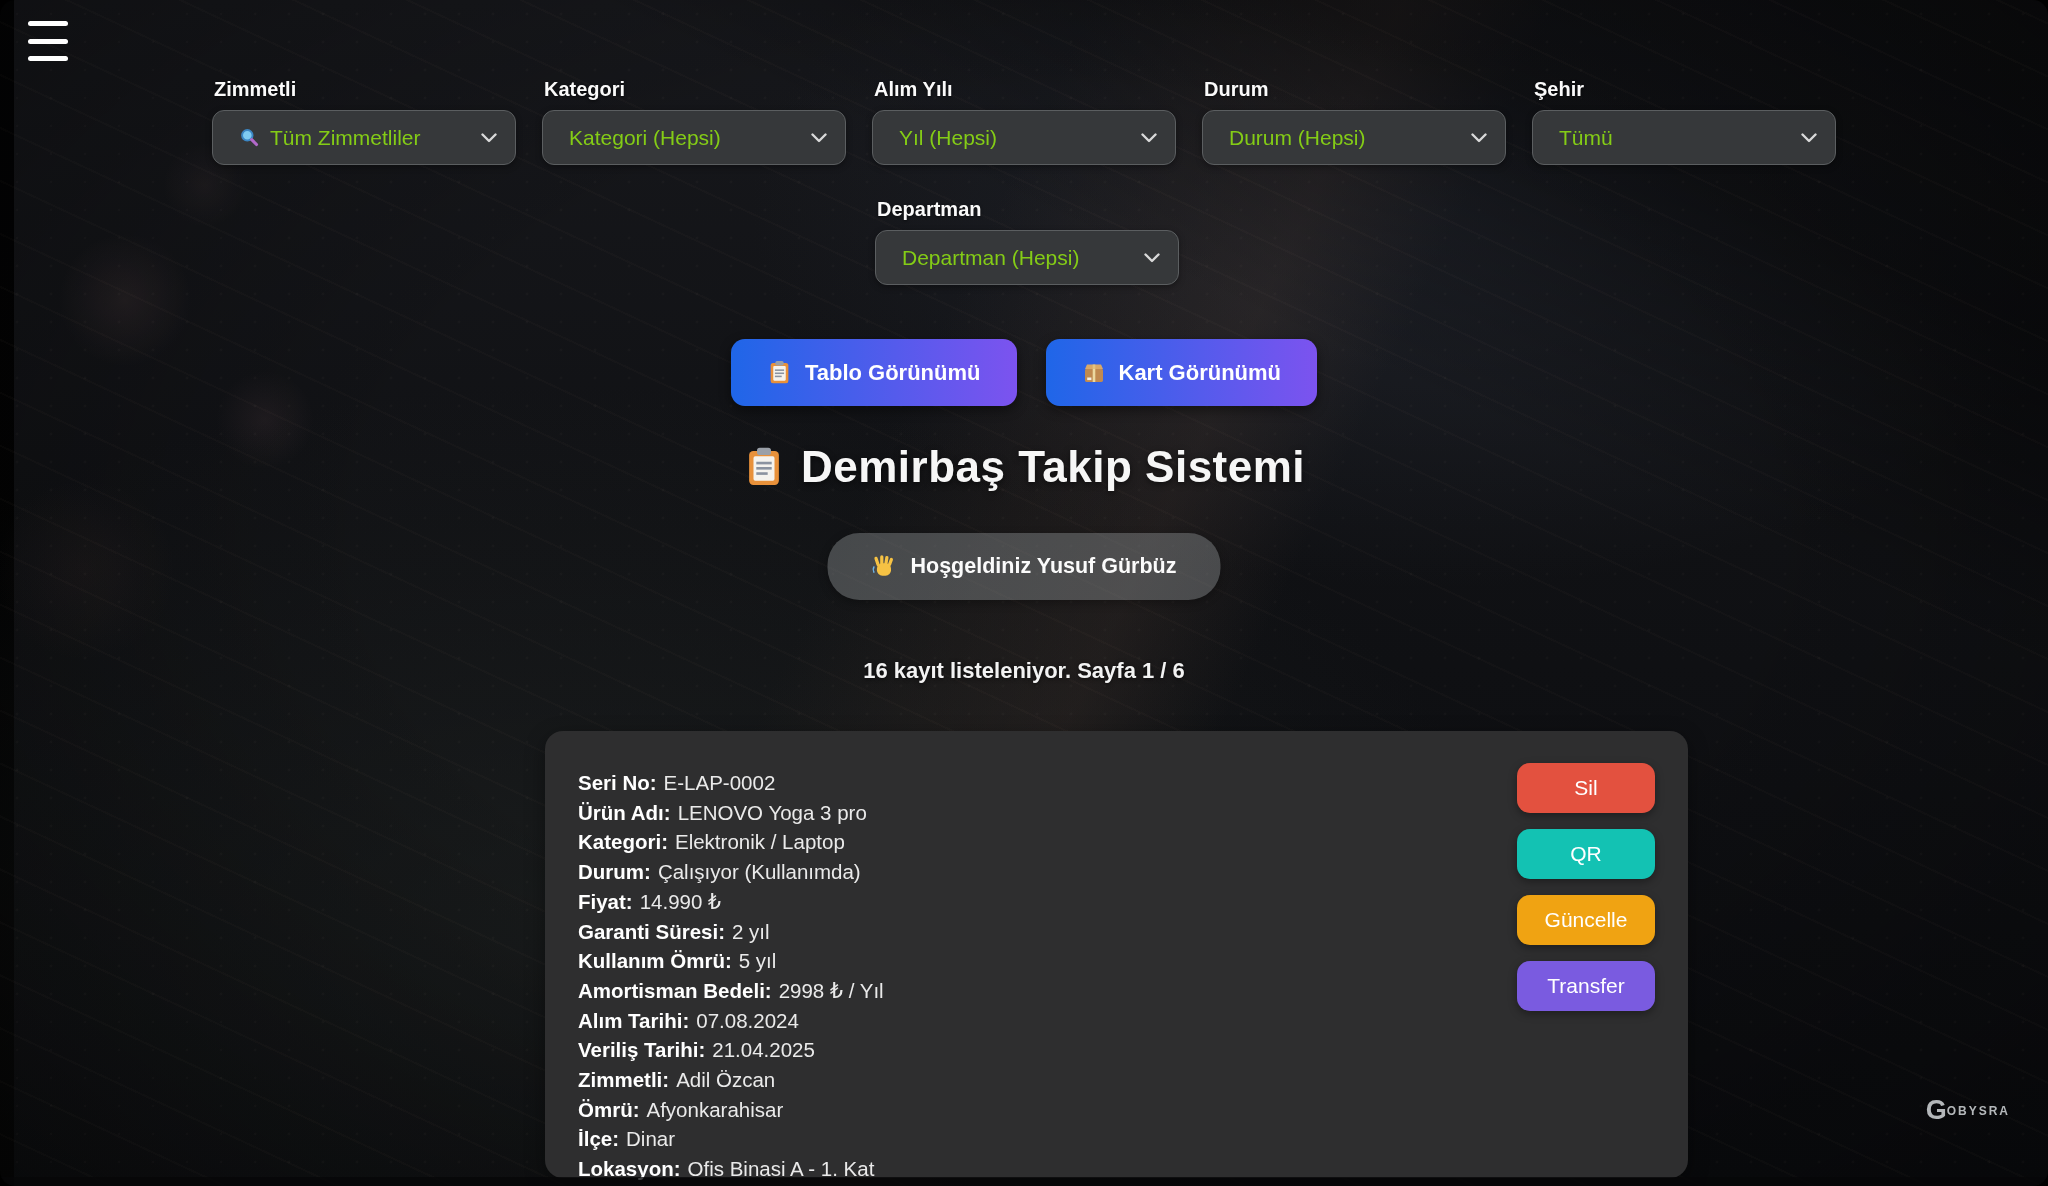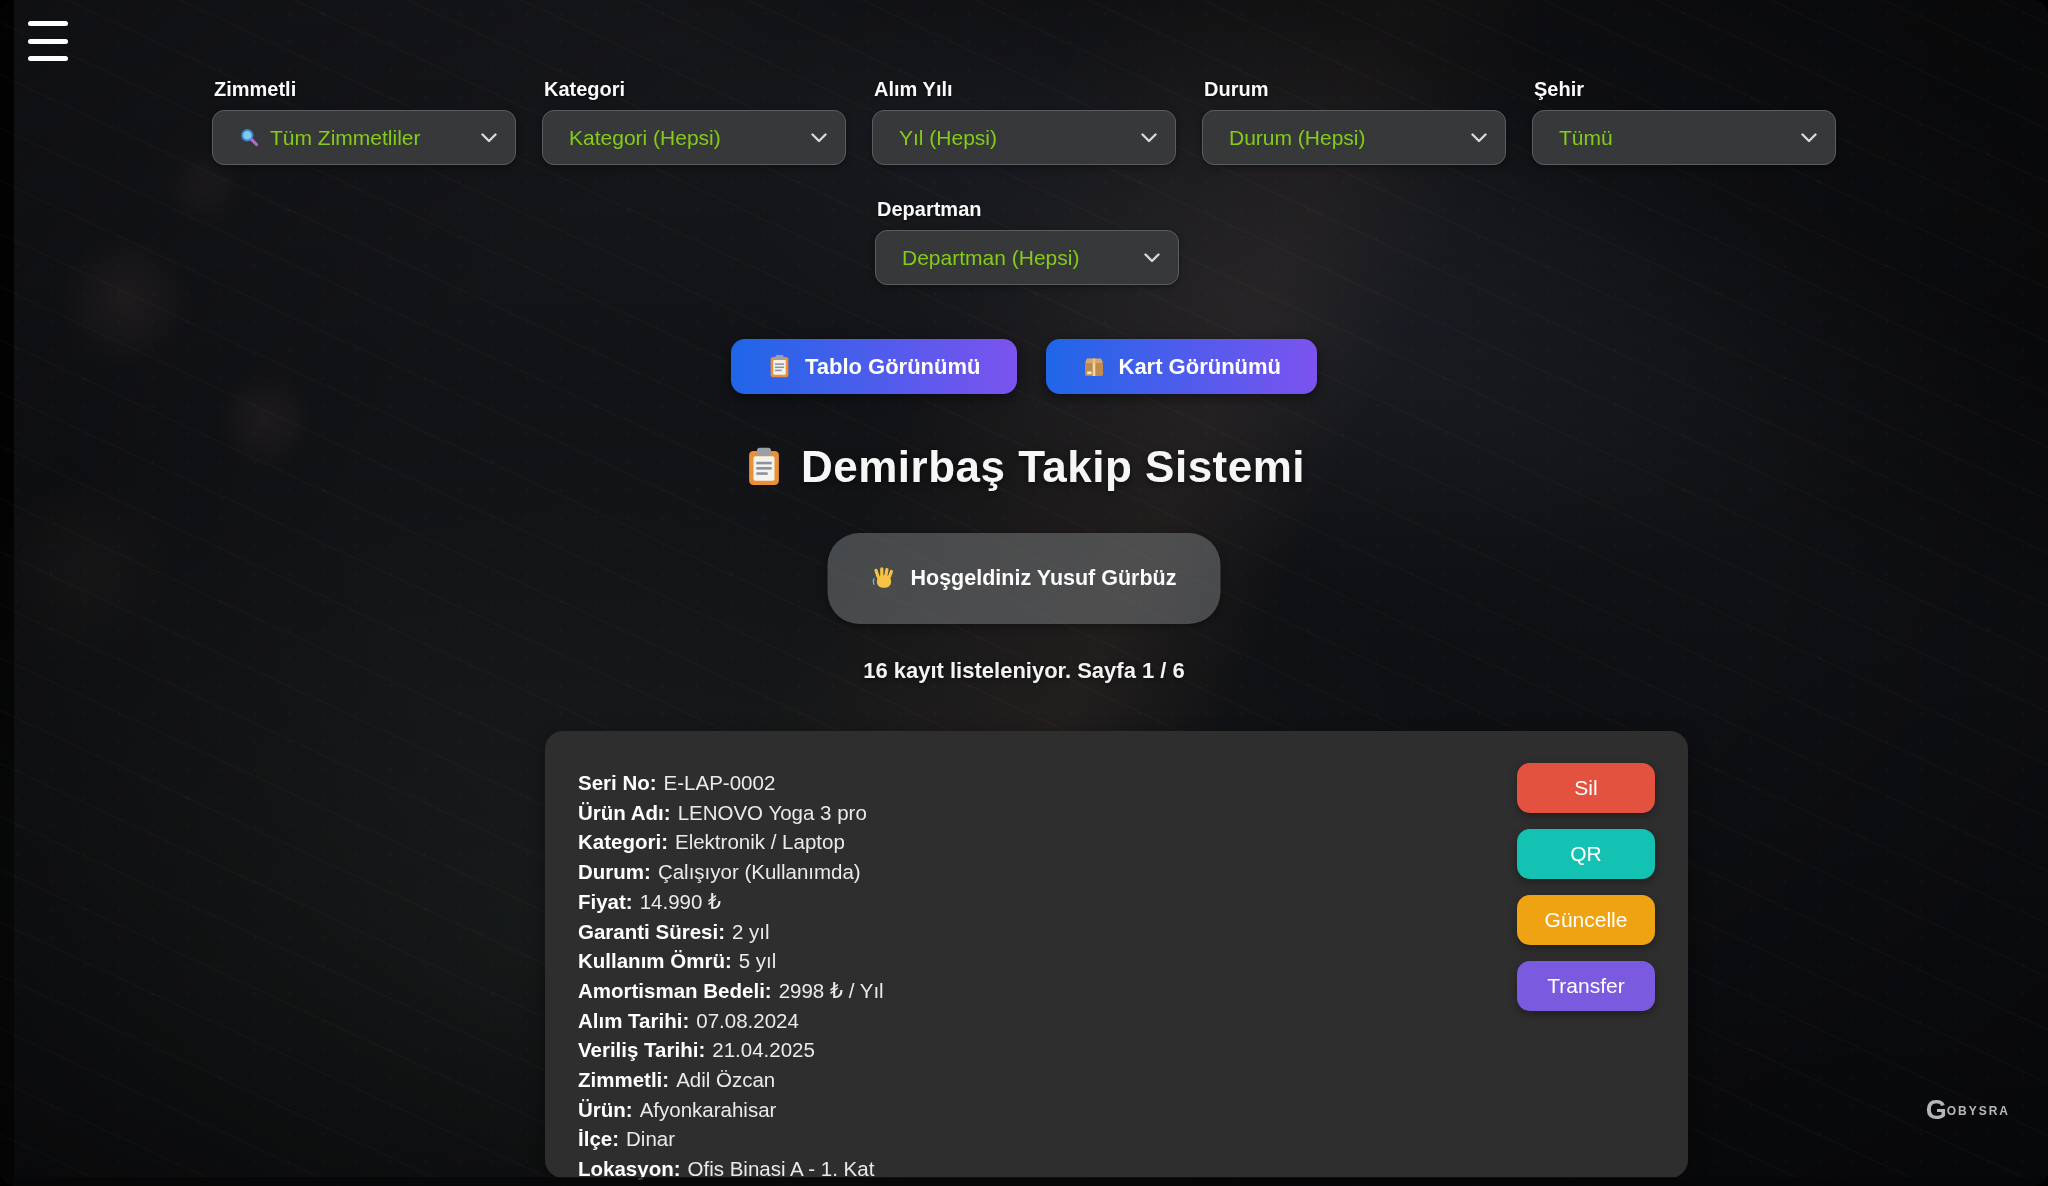--- a/index.html
+++ b/index.html
@@ -48,35 +48,35 @@
     text-shadow:0 1px 3px rgba(0,0,0,.6);}
   .select-box{height:53px;background:#36383a;border:1px solid #5b5e60;border-radius:12px;
     display:flex;align-items:center;padding:0 18px 0 26px;cursor:pointer;
     box-shadow:0 2px 6px rgba(0,0,0,.35);}
   .select-value{font-size:21px;color:#84cc16;display:flex;align-items:center;gap:10px;
     white-space:nowrap;overflow:hidden;}
   .select-box .chev{margin-left:auto;display:flex;align-items:center;}
 
   
   .view-buttons{position:absolute;left:0;right:0;top:339px;display:flex;justify-content:center;gap:29px;z-index:4;}
-  .view-btn{height:55px;padding:0 36px;border:none;border-radius:14px;cursor:pointer;
+  .view-btn{height:67px;padding:0 36px;border:none;border-radius:14px;cursor:pointer;
     display:flex;align-items:center;gap:13px;color:#fff;font-size:22px;font-weight:bold;
     font-family:inherit;background:linear-gradient(90deg,#1f66e8,#7c53ef);
     box-shadow:0 4px 12px rgba(0,0,0,.45);}
 
   
   .page-title{position:absolute;left:0;right:0;top:442px;text-align:right;z-index:4;
     font-size:44px;font-weight:800;color:#f6f6f6;letter-spacing:.5px;
     display:flex;justify-content:center;align-items:center;gap:16px;
     text-shadow:0 2px 6px rgba(0,0,0,.55);}
 
   
   .welcome{position:absolute;left:50%;top:533px;transform:translateX(-50%);height:67px;
     background:rgba(142,147,150,0.42);border-radius:32px;display:flex;align-items:center;
-    gap:13px;padding:12px 44px;z-index:4;box-shadow:0 3px 10px rgba(0,0,0,.3);}
+    gap:13px;padding:0 44px;z-index:4;box-shadow:0 3px 10px rgba(0,0,0,.3);}
   .welcome-text{font-size:21.5px;font-weight:bold;color:#fbfbfb;white-space:nowrap;}
 
   
   .count-line{position:absolute;left:0;right:0;top:658px;text-align:center;z-index:4;
     font-size:22px;font-weight:bold;color:#f3f3f3;text-shadow:0 1px 4px rgba(0,0,0,.6);}
 
   
   .asset-card{position:absolute;left:545px;top:731px;width:1143px;height:447px;
     background:#2e2e2f;border-radius:18px;z-index:4;box-shadow:0 6px 20px rgba(0,0,0,.4);}
   .fields{position:absolute;left:33px;top:37px;}
@@ -259,21 +259,21 @@
       <div class="field"><span class="fl">Ürün Adı:</span><span class="fv">LENOVO Yoga 3 pro</span></div>
       <div class="field"><span class="fl">Kategori:</span><span class="fv">Elektronik / Laptop</span></div>
       <div class="field"><span class="fl">Durum:</span><span class="fv">Çalışıyor (Kullanımda)</span></div>
       <div class="field"><span class="fl">Fiyat:</span><span class="fv">14.990 ₺</span></div>
       <div class="field"><span class="fl">Garanti Süresi:</span><span class="fv">2 yıl</span></div>
       <div class="field"><span class="fl">Kullanım Ömrü:</span><span class="fv">5 yıl</span></div>
       <div class="field"><span class="fl">Amortisman Bedeli:</span><span class="fv">2998 ₺ / Yıl</span></div>
       <div class="field"><span class="fl">Alım Tarihi:</span><span class="fv">07.08.2024</span></div>
       <div class="field"><span class="fl">Veriliş Tarihi:</span><span class="fv">21.04.2025</span></div>
       <div class="field"><span class="fl">Zimmetli:</span><span class="fv">Adil Özcan</span></div>
-      <div class="field"><span class="fl">Ürün:</span><span class="fv">Afyonkarahisar</span></div>
+      <div class="field"><span class="fl">Ömrü:</span><span class="fv">Afyonkarahisar</span></div>
       <div class="field"><span class="fl">İlçe:</span><span class="fv">Dinar</span></div>
       <div class="field"><span class="fl">Lokasyon:</span><span class="fv">Ofis Binasi A - 1. Kat</span></div>
     </div>
     <div class="actions">
       <button class="action-btn" style="background-color: rgb(227, 81, 63);">Sil</button>
       <button class="action-btn" style="background-color: rgb(19, 194, 179);">QR</button>
       <button class="action-btn" style="background-color: rgb(240, 163, 18);">Güncelle</button>
       <button class="action-btn" style="background-color: rgb(122, 91, 224);">Transfer</button>
     </div>
   </div>

